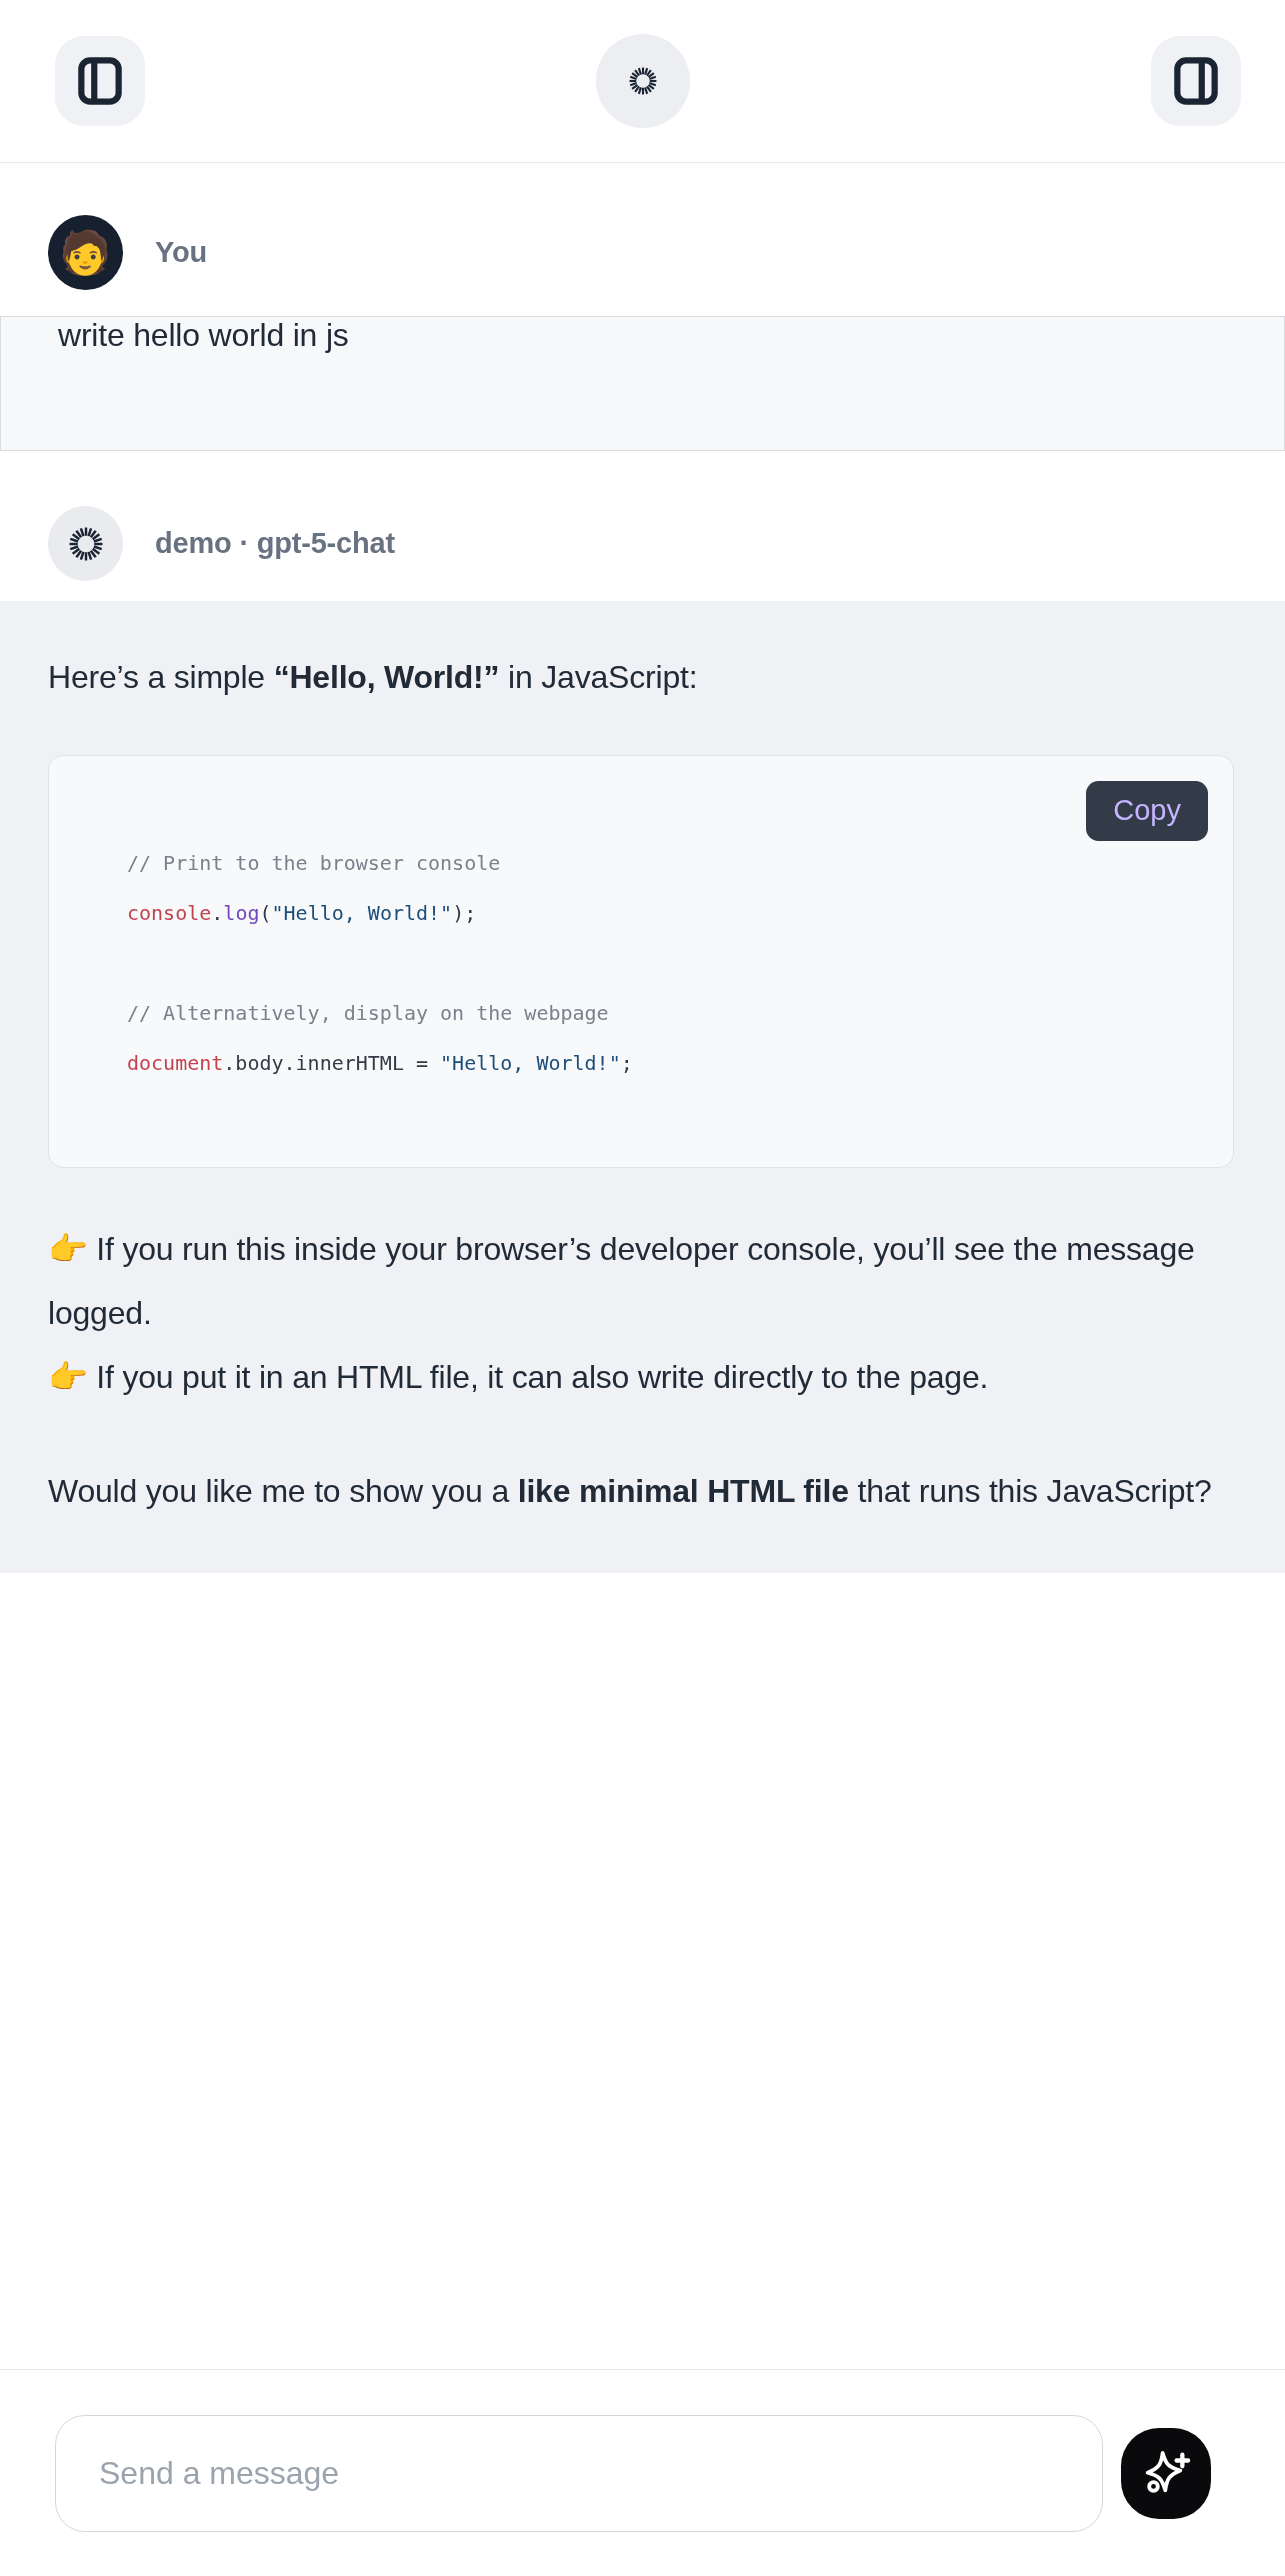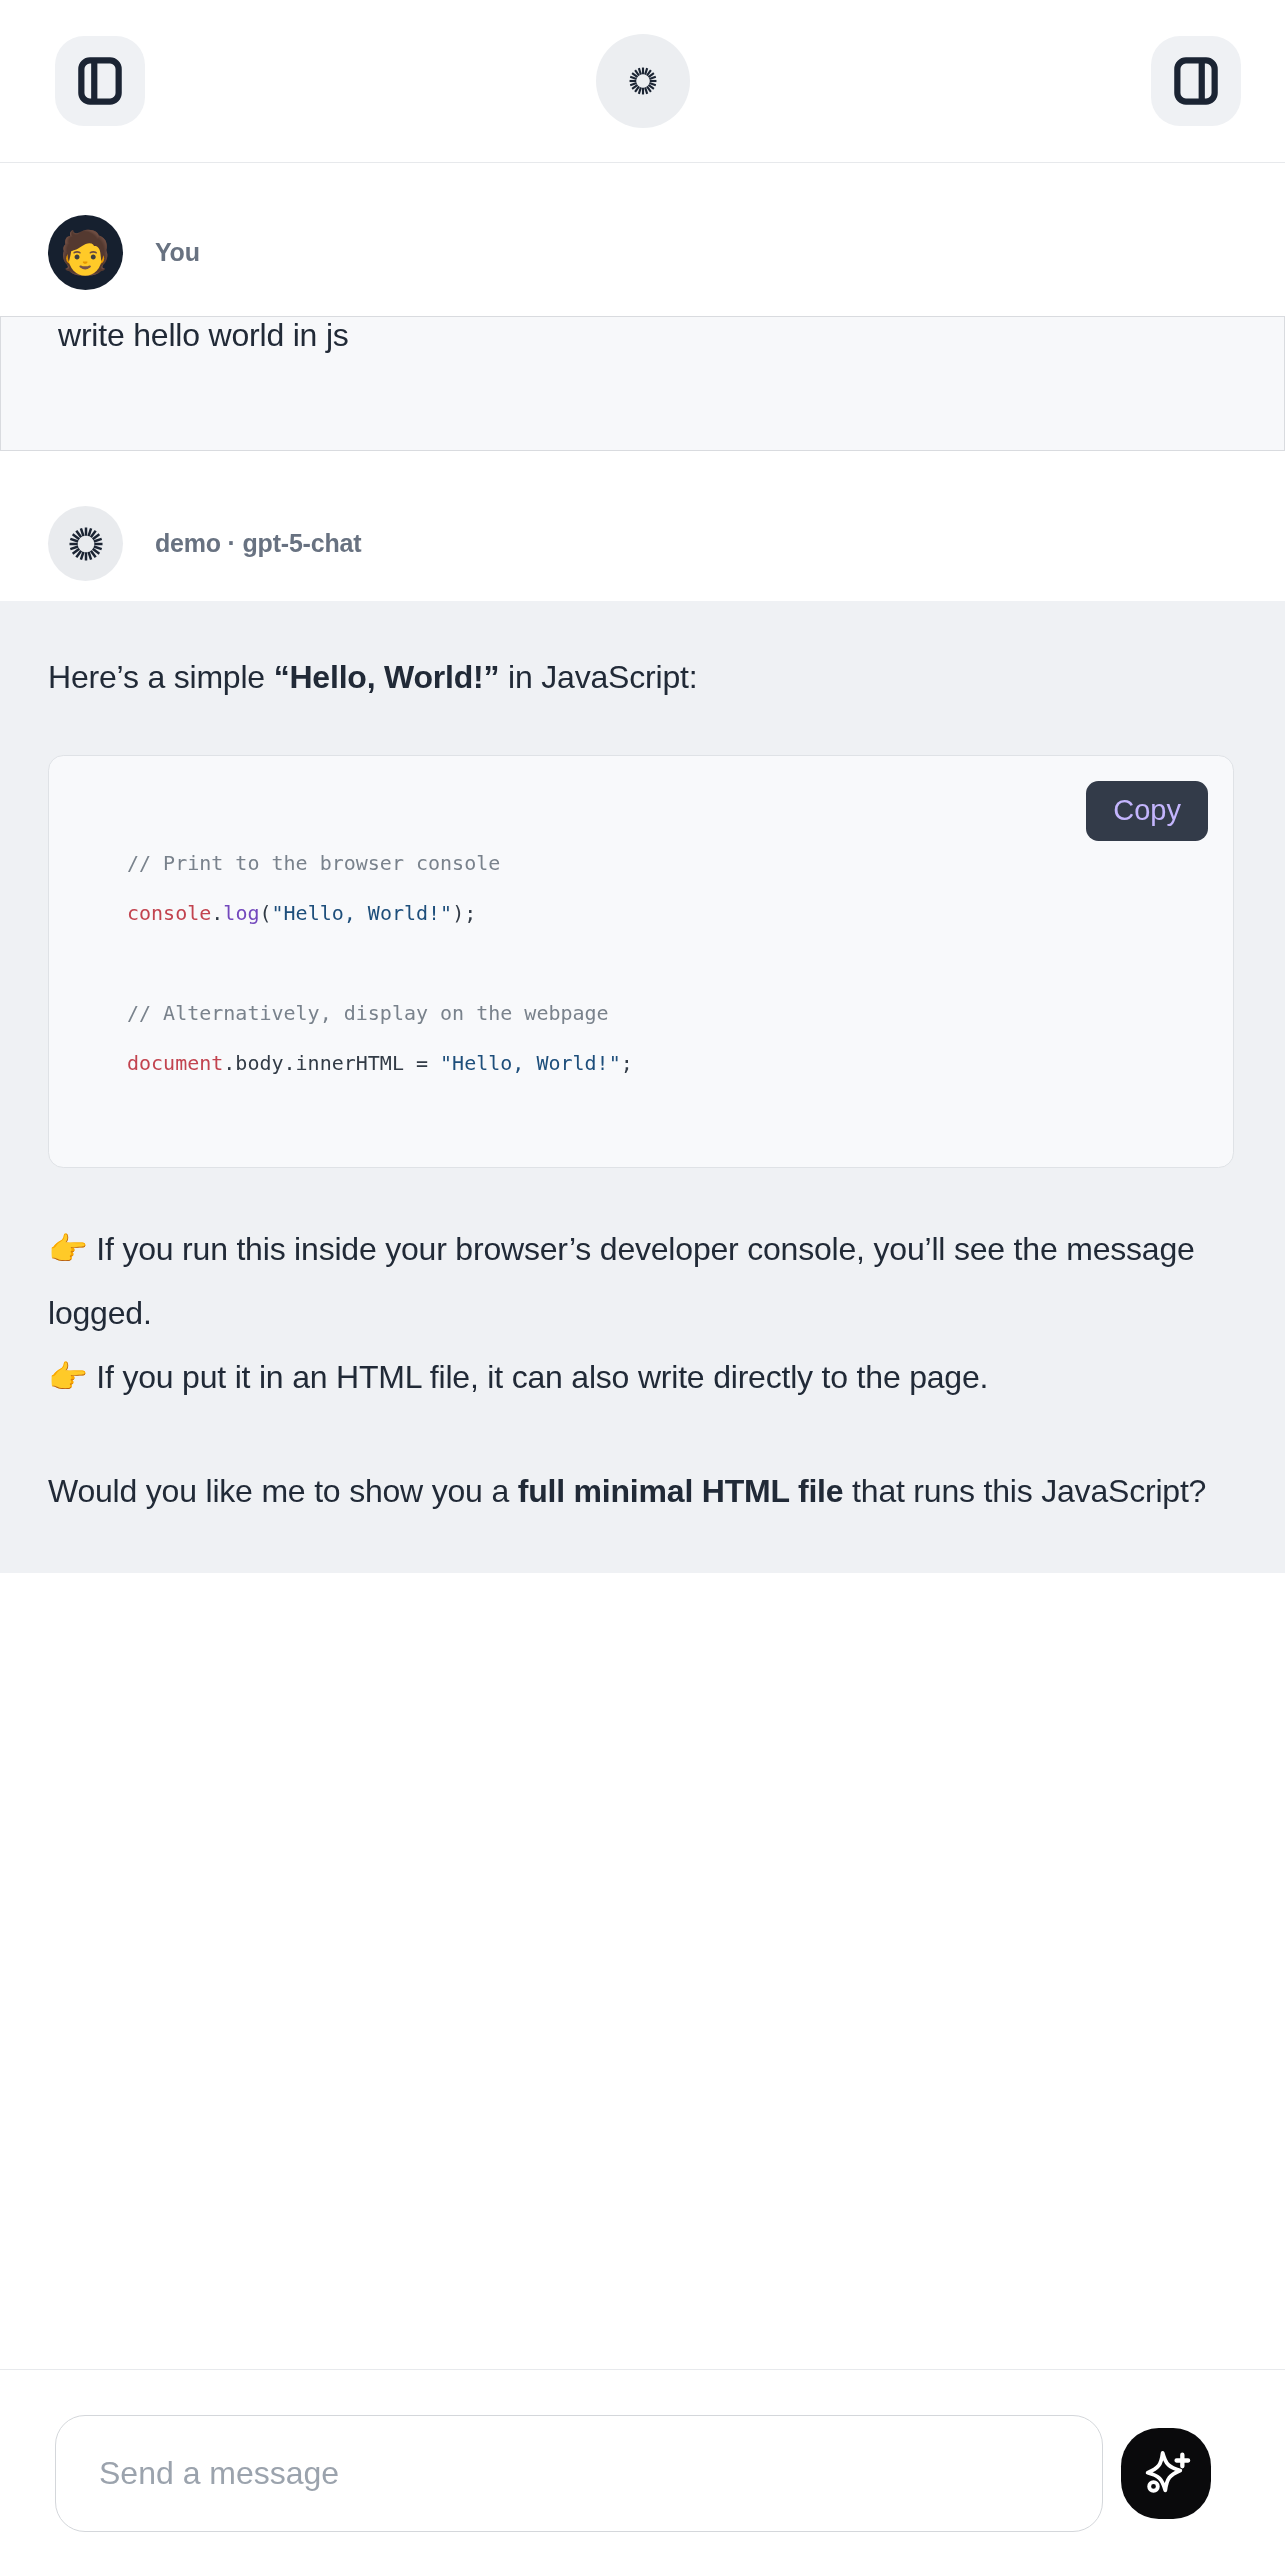--- a/index.html
+++ b/index.html
@@ -59,21 +59,21 @@
   .assistant-row { margin-top: 55px; }
   .avatar {
     width: 75px; height: 75px;
     border-radius: 50%;
     display: flex; align-items: center; justify-content: center;
     flex: none;
   }
   .avatar-user { background: #16202f; font-size: 42px; line-height: 1; }
   .avatar-assistant { background: #e9ebee; }
   .author-label {
-    font-size: 25px;
+    font-size: 29px;
     font-weight: 700;
     color: #687281;
     letter-spacing: -0.2px;
     text-align: right;
   }
 
   .user-band {
     margin-top: 26px;
     height: 135px;
     background: #f7f8fa;
@@ -281,21 +281,21 @@
   <div class="assistant-area">
     <p class="md-text intro-line"><span>Here’s a simple </span><b>“Hello, World!”</b><span> in JavaScript:</span></p>
 
     <div class="code-card">
       <button class="copy-btn">Copy</button>
       <pre class="code-content"><div class="code-line"><span class="tok-com">// Print to the browser console</span></div><div class="code-line"><span class="tok-red">console</span><span class="tok-pln">.</span><span class="tok-pur">log</span><span class="tok-pln">(</span><span class="tok-str">"Hello, World!"</span><span class="tok-pln">);</span></div><div class="code-line">&nbsp;</div><div class="code-line"><span class="tok-com">// Alternatively, display on the webpage</span></div><div class="code-line"><span class="tok-red">document</span><span class="tok-pln">.body.innerHTML</span><span class="tok-pln"> = </span><span class="tok-str">"Hello, World!"</span><span class="tok-pln">;</span></div></pre>
     </div>
 
     <p class="md-text tips-para"><span>👉 If you run this inside your browser’s developer console, you’ll see the message logged.</span><br><span>👉 If you put it in an HTML file, it can also write directly to the page.</span></p>
 
-    <p class="md-text question-para"><span>Would you like me to show you a </span><b>full minimal HTML file</b><span> that runs this JavaScript?</span></p>
+    <p class="md-text question-para"><span>Would you like me to show you a </span><b>like minimal HTML file</b><span> that runs this JavaScript?</span></p>
   </div>
 </section>
 
 <footer class="bottom-bar">
   <input class="message-input" type="text" placeholder="Send a message" style="">
   <button class="send-btn">
     <span style="display:flex">
       <svg width="50" height="50" viewBox="0 0 52 52">
         <g transform="rotate(-4 25 26)">
           <path d="M24 5

